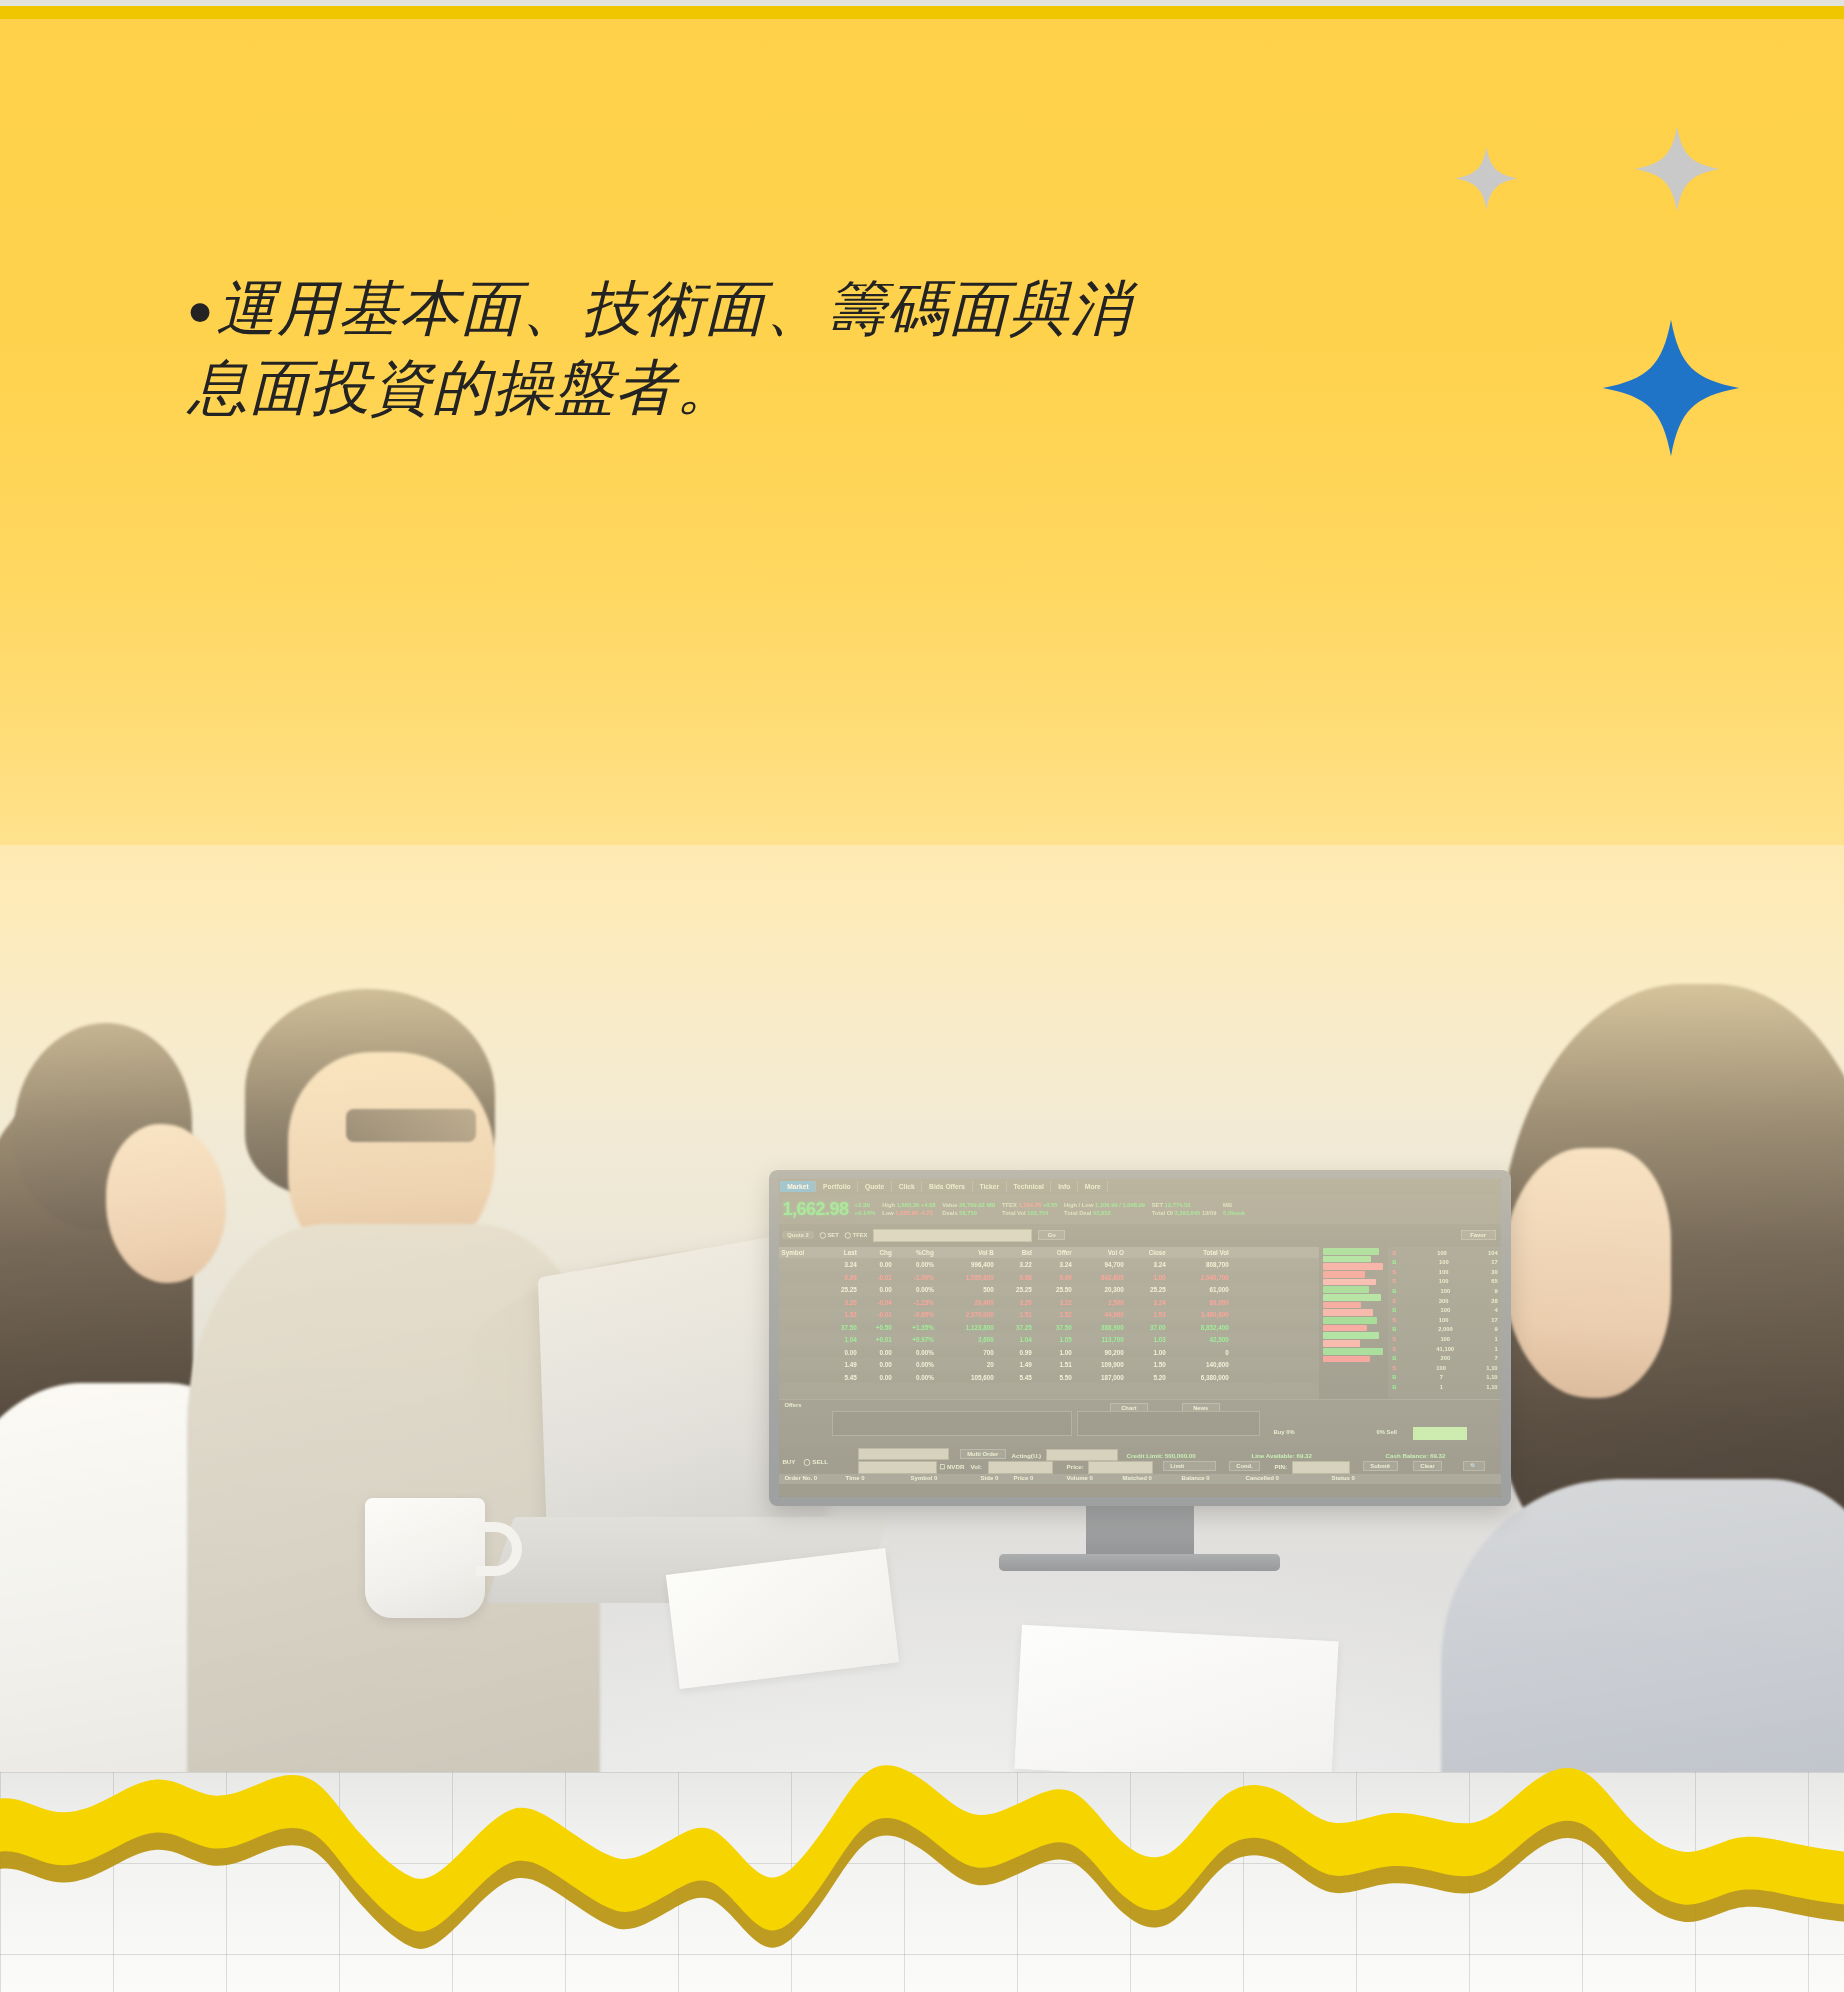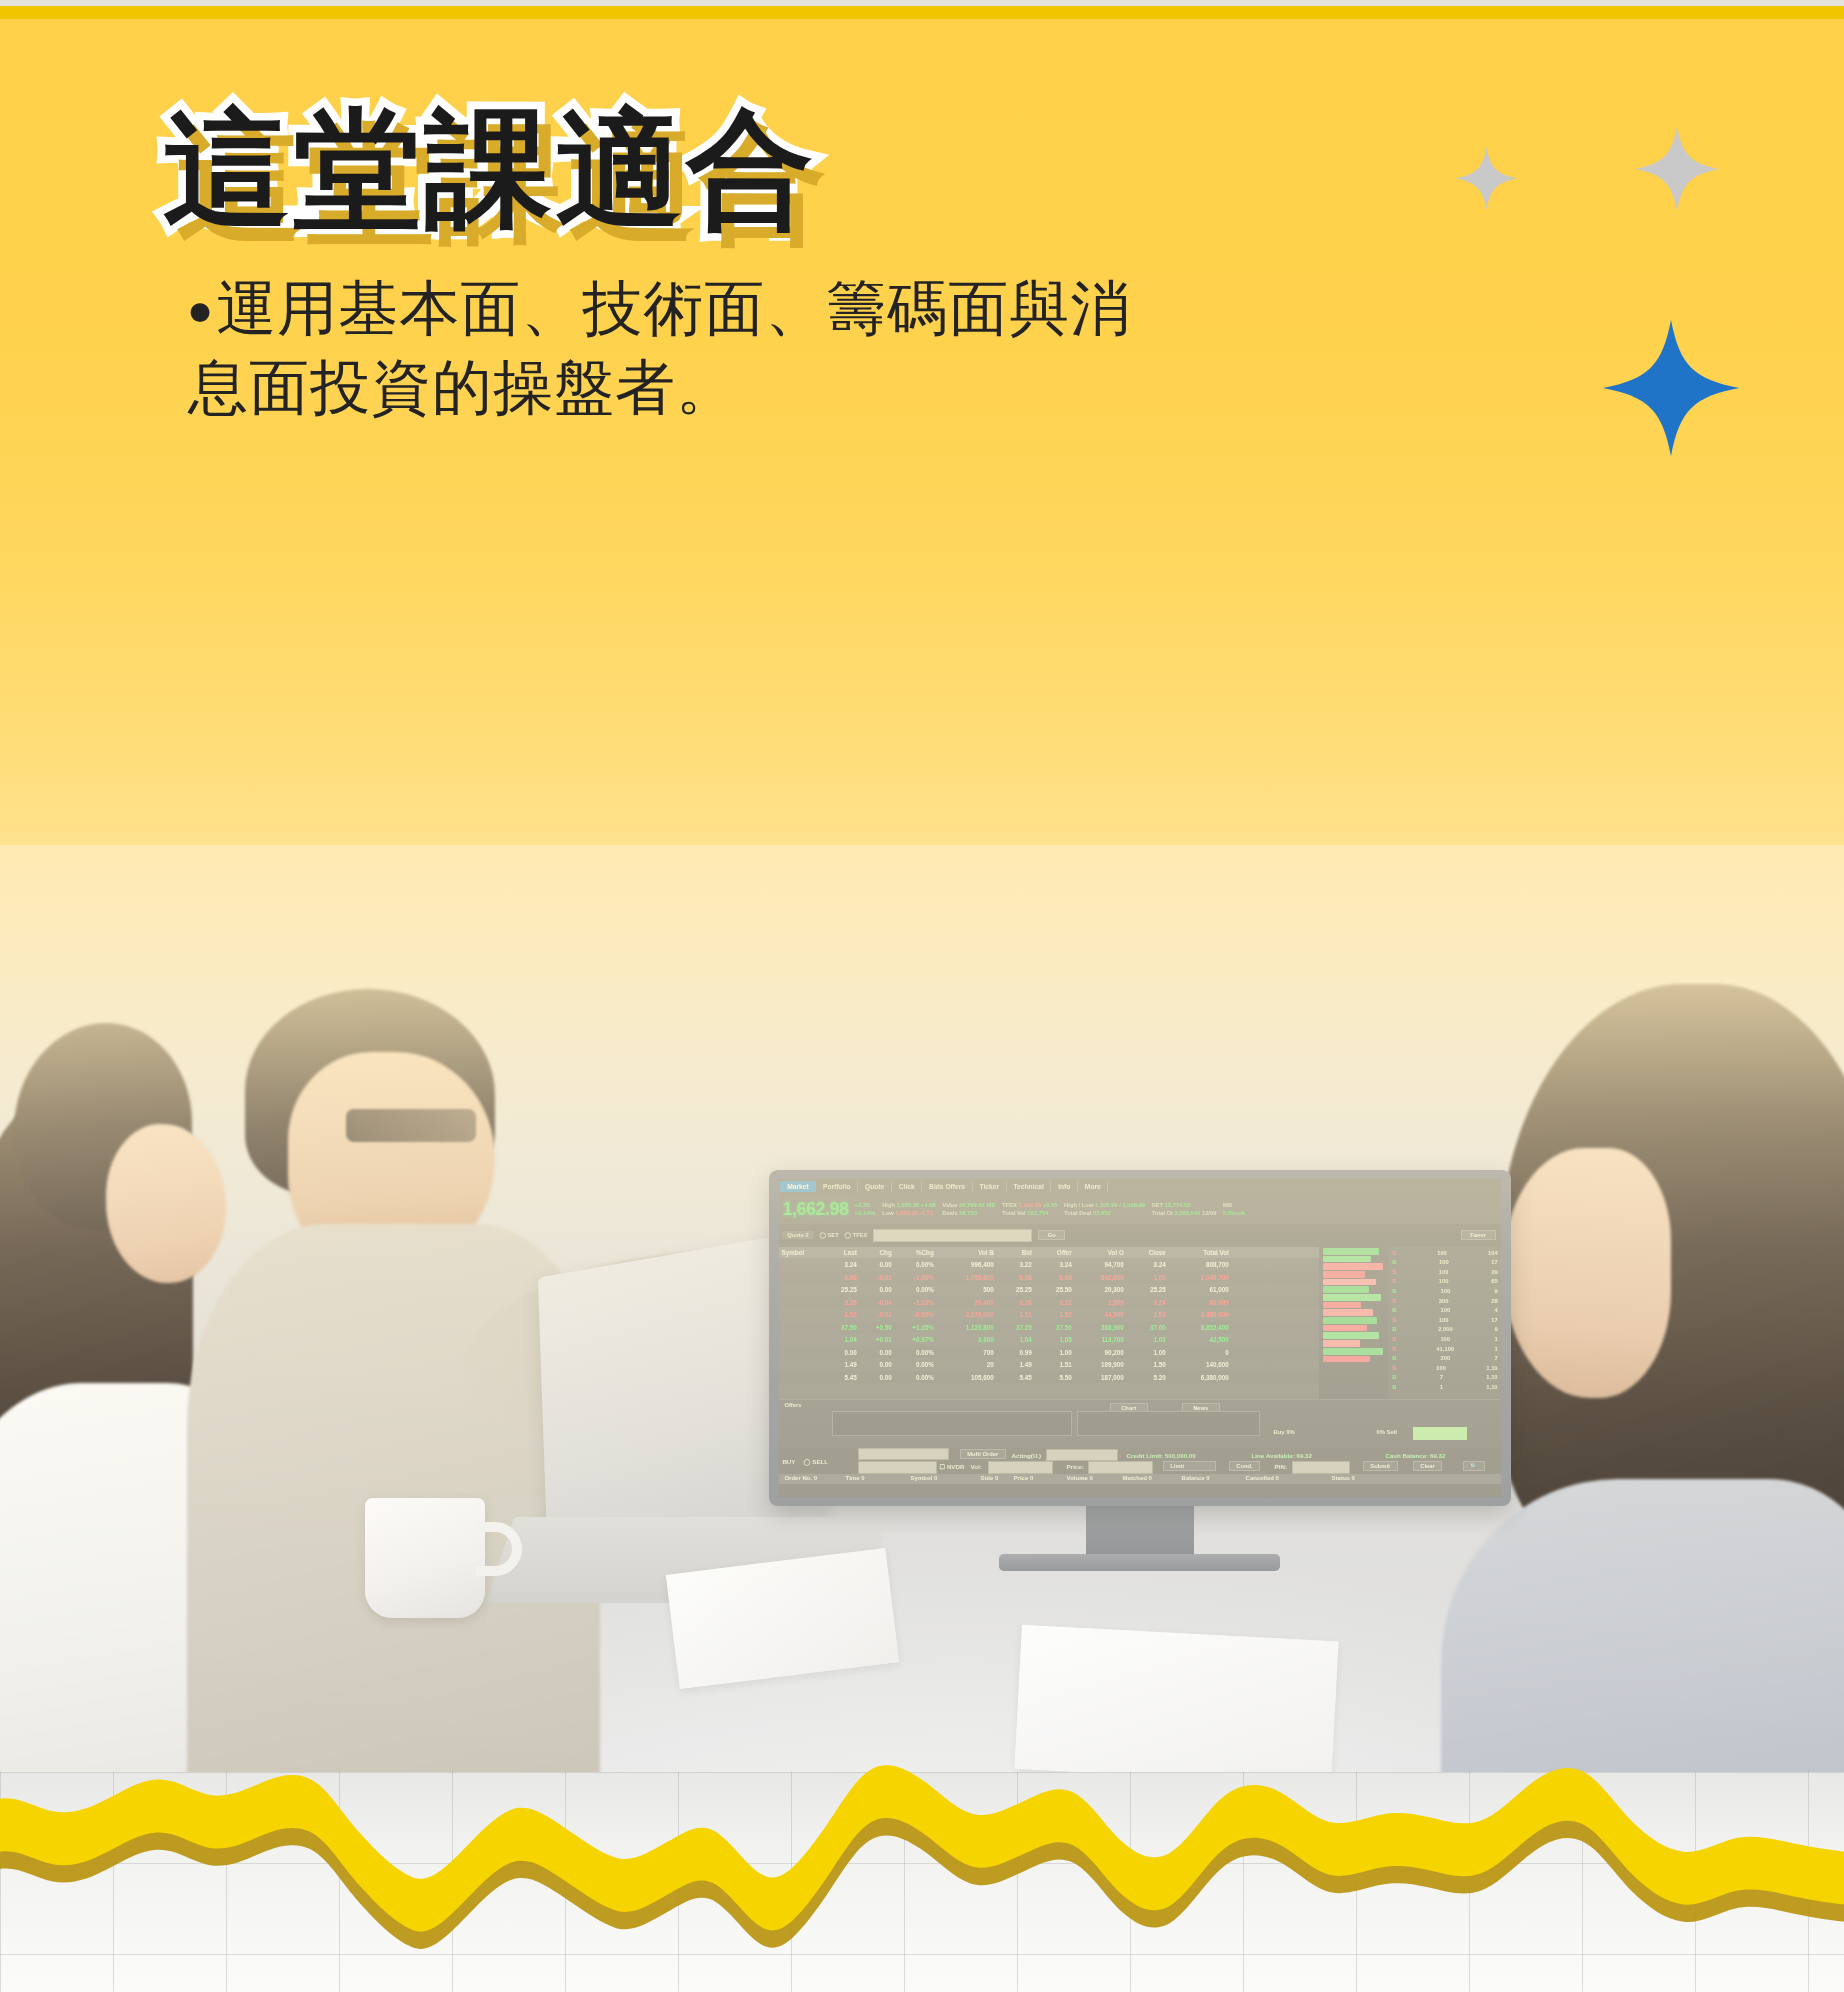--- a/index.html
+++ b/index.html
@@ -317,21 +317,21 @@
     font-family:"Liberation Sans","DejaVu Sans",sans-serif;
     font-size:127px; font-weight:bold; letter-spacing:3.8px;
     color:#1b1b1b; line-height:1.08; white-space:nowrap;
     -webkit-text-stroke:15.4px #ffffff;
     paint-order:stroke fill;
     text-shadow: 13.4px 15.4px 0 #d9ab2a;
   }
 
   
   .bullets {
-    position:absolute; left:188px; top:269px; width:970px; z-index:40;
+    position:absolute; left:188px; top:269px; width:970px; z-index:40;font-style:italic;
   }
   .bullet {
     font-size:60px; font-weight:500; color:#232323;
     line-height:1.32; letter-spacing:1px;
     text-indent:-0.02em;
     margin-bottom:5.8px;
   }
   .bullet .dot { font-size:44px; vertical-align:3.8px; margin-right:1.9px; }
 
   
@@ -757,21 +757,20 @@
       <div class="monitor-wash"></div>
     </div>
   </div>
 
   <div style="position:absolute;left:0;top:845px;width:1845px;height:1147px;z-index:20;pointer-events:none;
               background:linear-gradient(180deg, rgba(255,233,176,.98) 0px, rgba(255,235,182,.92) 67px,
                          rgba(255,237,190,.72) 163px, rgba(255,240,200,.48) 279px,
                          rgba(255,243,210,.30) 403px, rgba(255,246,222,.18) 576px,
                          rgba(255,250,236,.10) 769px, rgba(255,252,245,.05) 961px);"></div>
 
-  <div class="headline">這堂課適合</div>
 
   <div class="bullets">
     <div class="bullet">
       <span class="dot">●</span><span>運用基本面、技術面、籌碼面與消息面投資的操盤者。</span>
     </div>
   </div>
 
   <div class="star" style="left:1454px;top:146px;width:65px;height:65px;">
     <svg viewBox="0 0 100 100" width="65" height="65">
       <path d="M50 2 C56 34 66 44 98 50 C66 56 56 66 50 98 C44 66 34 56 2 50 C34 44 44 34 50 2 Z" fill="#c9c9c9"></path>

